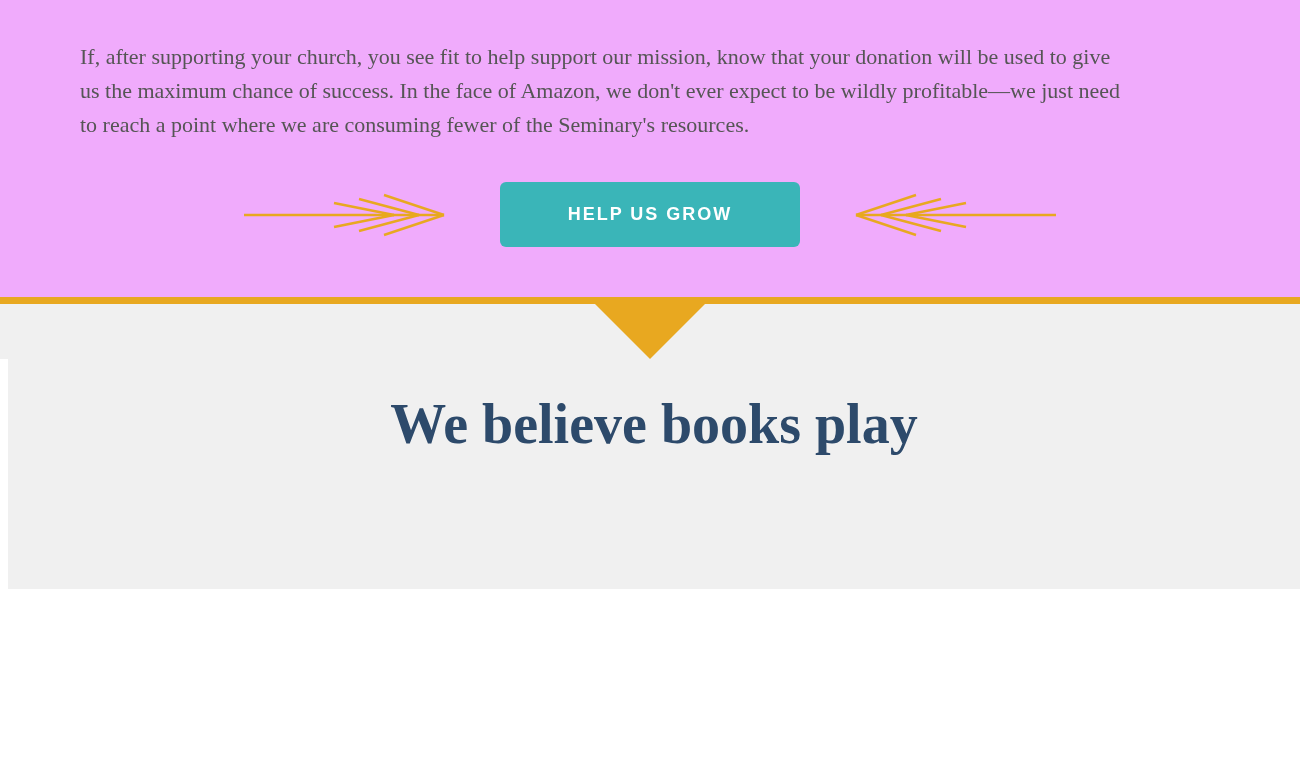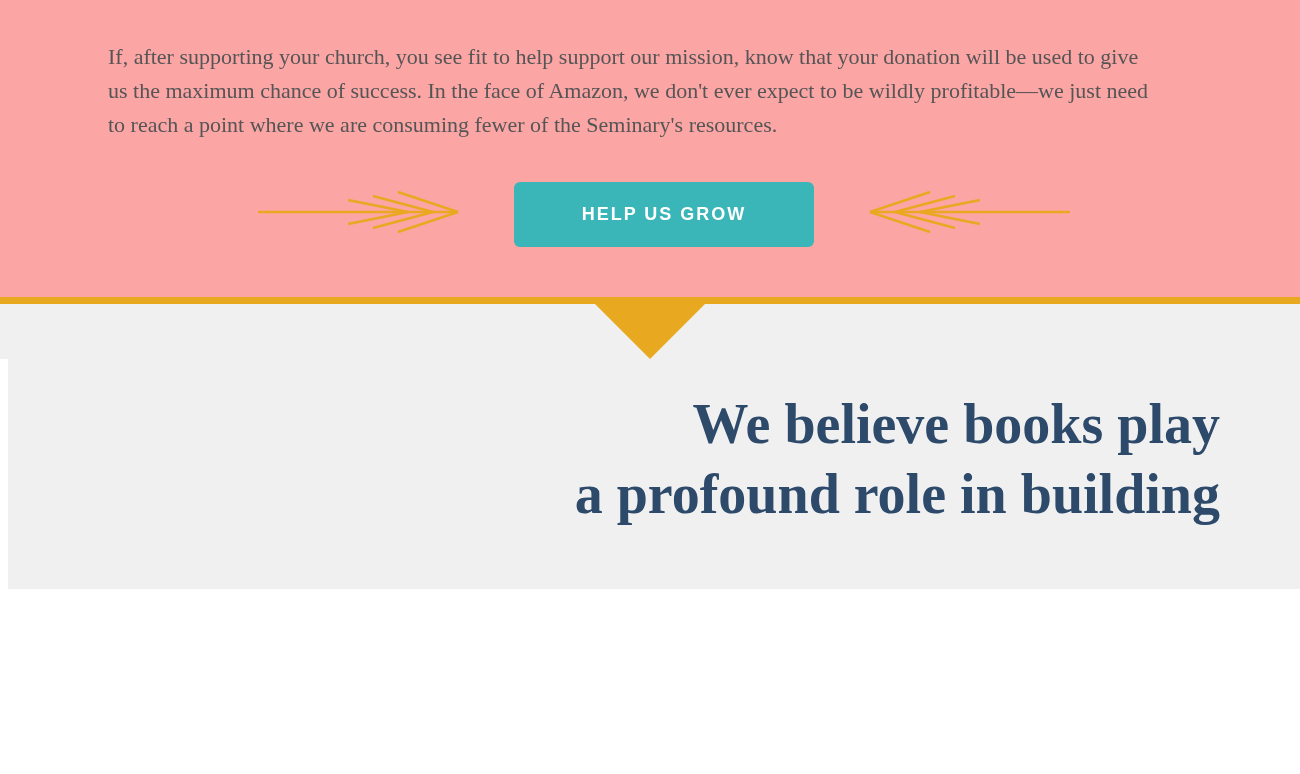--- a/index.html
+++ b/index.html
@@ -10,37 +10,37 @@
 
     body {
       width: 1300px;
       height: 774px;
       font-family: Georgia, 'Times New Roman', serif;
       overflow: hidden;
     }
 
     
     .top-section {
-      background-color: #fca5a5;
-      padding: 40px 80px 50px 108px;
+      background-color: #f0abfc;
+      padding: 40px 80px 50px 80px;
       position: relative;
     }
 
     .body-text {
       font-size: 22px;
       line-height: 1.55;
       color: #555555;
       max-width: 1050px;
       font-family: Georgia, serif;
     }
 
     
     .cta-row {
       display: flex;
-      align-items: flex-start;
+      align-items: center;
       justify-content: center;
       margin-top: 40px;
       gap: 16px;
     }
 
     .decorative-left {
       flex: 1;
       display: flex;
       align-items: center;
       justify-content: flex-end;
@@ -94,21 +94,21 @@
       border-left: 55px solid transparent;
       border-right: 55px solid transparent;
       border-top: 55px solid #e8a820;
       margin-top: 0;
     }
 
     
     .bottom-section {
       background-color: #f0f0f0;
       padding: 40px 80px 60px 80px;
-      text-align: right;
+      text-align: center;
       padding-top: 20px;
       margin-left: 8px;
     }
 
     .bottom-heading {
       font-size: 56px;
       font-weight: 700;
       color: #2d4a6b;
       line-height: 1.25;
       font-family: Georgia, serif;
@@ -161,15 +161,15 @@
 
 <div class="gold-bar"></div>
 
 <div class="triangle-container">
   <div class="triangle-down"></div>
 </div>
 
 <div class="bottom-section">
   <h2 class="bottom-heading">
     <span>We believe books play</span><br>
-    <span>a profound role in building</span><br>
+    <br>
   </h2>
 </div>
 
 </body></html>

